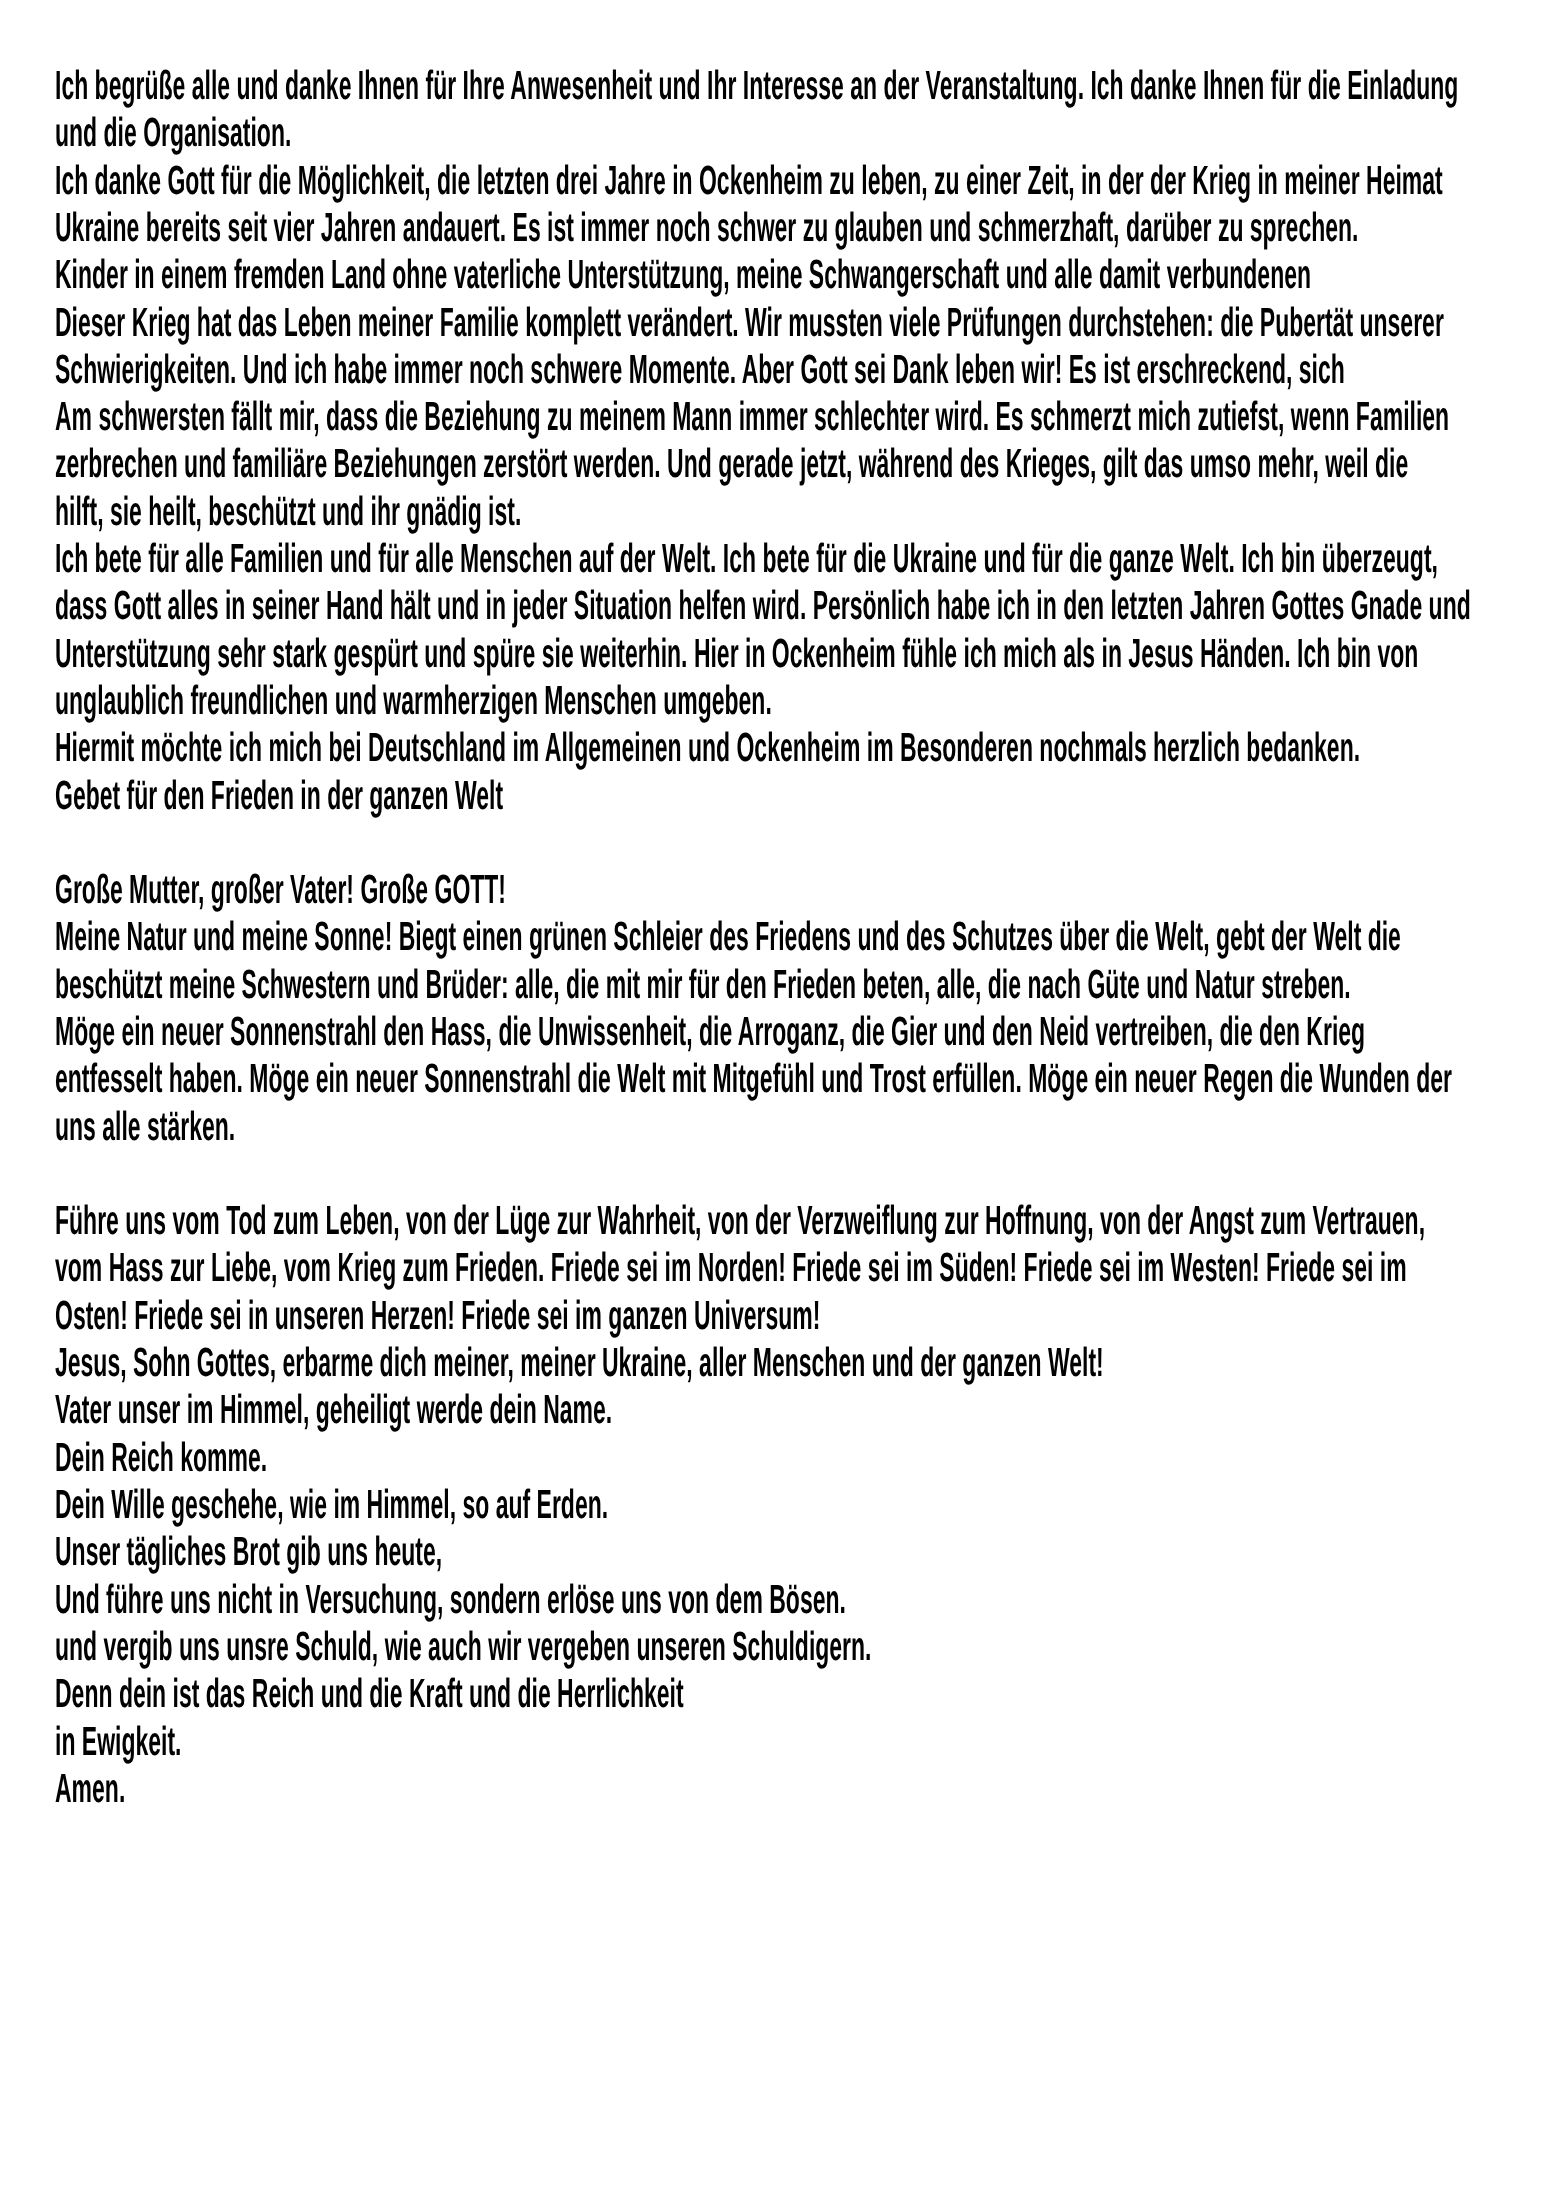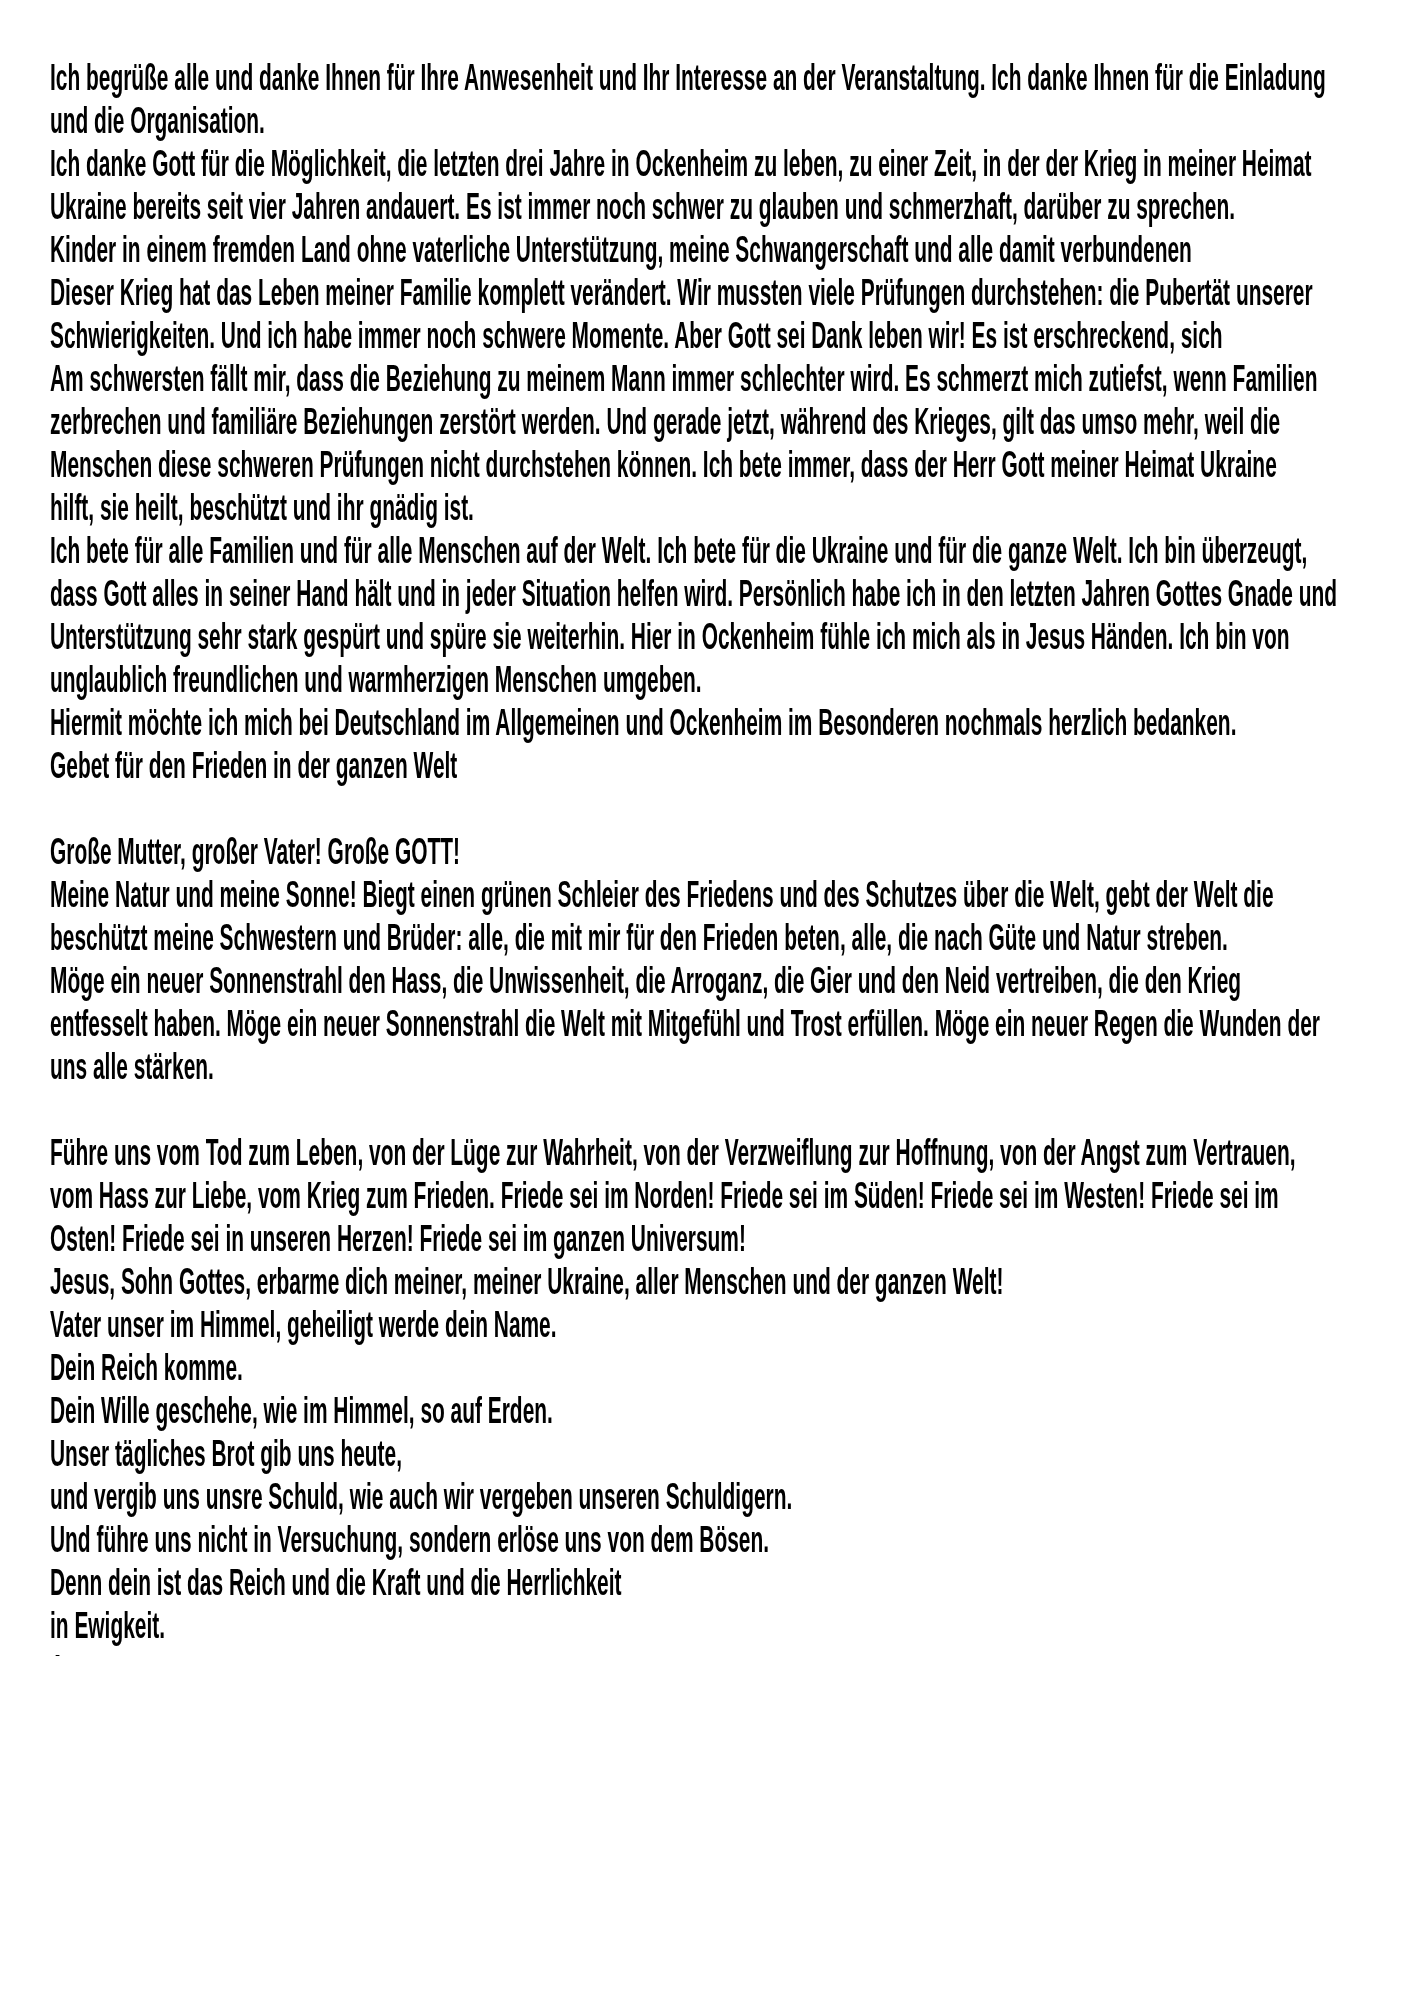--- a/index.html
+++ b/index.html
@@ -40,21 +40,20 @@
   <div class="content">
     <div class="line"><span>Ich begrüße alle und danke Ihnen für Ihre Anwesenheit und Ihr Interesse an der Veranstaltung. Ich danke Ihnen für die Einladung</span></div>
     <div class="line"><span>und die Organisation.</span></div>
     <div class="line"><span>Ich danke Gott für die Möglichkeit, die letzten drei Jahre in Ockenheim zu leben, zu einer Zeit, in der der Krieg in meiner Heimat</span></div>
     <div class="line"><span>Ukraine bereits seit vier Jahren andauert. Es ist immer noch schwer zu glauben und schmerzhaft, darüber zu sprechen.</span></div>
     <div class="line"><span>Kinder in einem fremden Land ohne vaterliche Unterstützung, meine Schwangerschaft und alle damit verbundenen</span></div>
     <div class="line"><span>Dieser Krieg hat das Leben meiner Familie komplett verändert. Wir mussten viele Prüfungen durchstehen: die Pubertät unserer</span></div>
     <div class="line"><span>Schwierigkeiten. Und ich habe immer noch schwere Momente. Aber Gott sei Dank leben wir! Es ist erschreckend, sich</span></div>
     <div class="line"><span>Am schwersten fällt mir, dass die Beziehung zu meinem Mann immer schlechter wird. Es schmerzt mich zutiefst, wenn Familien</span></div>
     <div class="line"><span>zerbrechen und familiäre Beziehungen zerstört werden. Und gerade jetzt, während des Krieges, gilt das umso mehr, weil die</span></div>
-    <div class="line"><span>Menschen diese schweren Prüfungen nicht durchstehen können. Ich bete immer, dass der Herr Gott meiner Heimat Ukraine</span></div>
     <div class="line"><span>hilft, sie heilt, beschützt und ihr gnädig ist.</span></div>
     <div class="line"><span>Ich bete für alle Familien und für alle Menschen auf der Welt. Ich bete für die Ukraine und für die ganze Welt. Ich bin überzeugt,</span></div>
     <div class="line"><span>dass Gott alles in seiner Hand hält und in jeder Situation helfen wird. Persönlich habe ich in den letzten Jahren Gottes Gnade und</span></div>
     <div class="line"><span>Unterstützung sehr stark gespürt und spüre sie weiterhin. Hier in Ockenheim fühle ich mich als in Jesus Händen. Ich bin von</span></div>
     <div class="line"><span>unglaublich freundlichen und warmherzigen Menschen umgeben.</span></div>
     <div class="line"><span>Hiermit möchte ich mich bei Deutschland im Allgemeinen und Ockenheim im Besonderen nochmals herzlich bedanken.</span></div>
     <div class="line"><span>Gebet für den Frieden in der ganzen Welt</span></div>
     <div class="line"><span></span></div>
     <div class="line"><span>Große Mutter, großer Vater! Große GOTT!</span></div>
     <div class="line"><span>Meine Natur und meine Sonne! Biegt einen grünen Schleier des Friedens und des Schutzes über die Welt, gebt der Welt die</span></div>
@@ -64,21 +63,21 @@
     <div class="line"><span>uns alle stärken.</span></div>
     <div class="line"><span></span></div>
     <div class="line"><span>Führe uns vom Tod zum Leben, von der Lüge zur Wahrheit, von der Verzweiflung zur Hoffnung, von der Angst zum Vertrauen,</span></div>
     <div class="line"><span>vom Hass zur Liebe, vom Krieg zum Frieden. Friede sei im Norden! Friede sei im Süden! Friede sei im Westen! Friede sei im</span></div>
     <div class="line"><span>Osten! Friede sei in unseren Herzen! Friede sei im ganzen Universum!</span></div>
     <div class="line"><span>Jesus, Sohn Gottes, erbarme dich meiner, meiner Ukraine, aller Menschen und der ganzen Welt!</span></div>
     <div class="line"><span>Vater unser im Himmel, geheiligt werde dein Name.</span></div>
     <div class="line"><span>Dein Reich komme.</span></div>
     <div class="line"><span>Dein Wille geschehe, wie im Himmel, so auf Erden.</span></div>
     <div class="line"><span>Unser tägliches Brot gib uns heute,</span></div>
+    <div class="line"><span>Und führe uns nicht in Versuchung, sondern erlöse uns von dem Bösen.</span></div>
     <div class="line"><span>und vergib uns unsre Schuld, wie auch wir vergeben unseren Schuldigern.</span></div>
-    <div class="line"><span>Und führe uns nicht in Versuchung, sondern erlöse uns von dem Bösen.</span></div>
     <div class="line"><span>Denn dein ist das Reich und die Kraft und die Herrlichkeit</span></div>
     <div class="line"><span>in Ewigkeit.</span></div>
     <div class="line"><span>Amen.</span></div>
     <div class="line"><span></span></div>
     <div class="line"><span>Lilia Sobko, 16.11.2025</span></div>
   </div>
 </div>
 
 </body></html>

